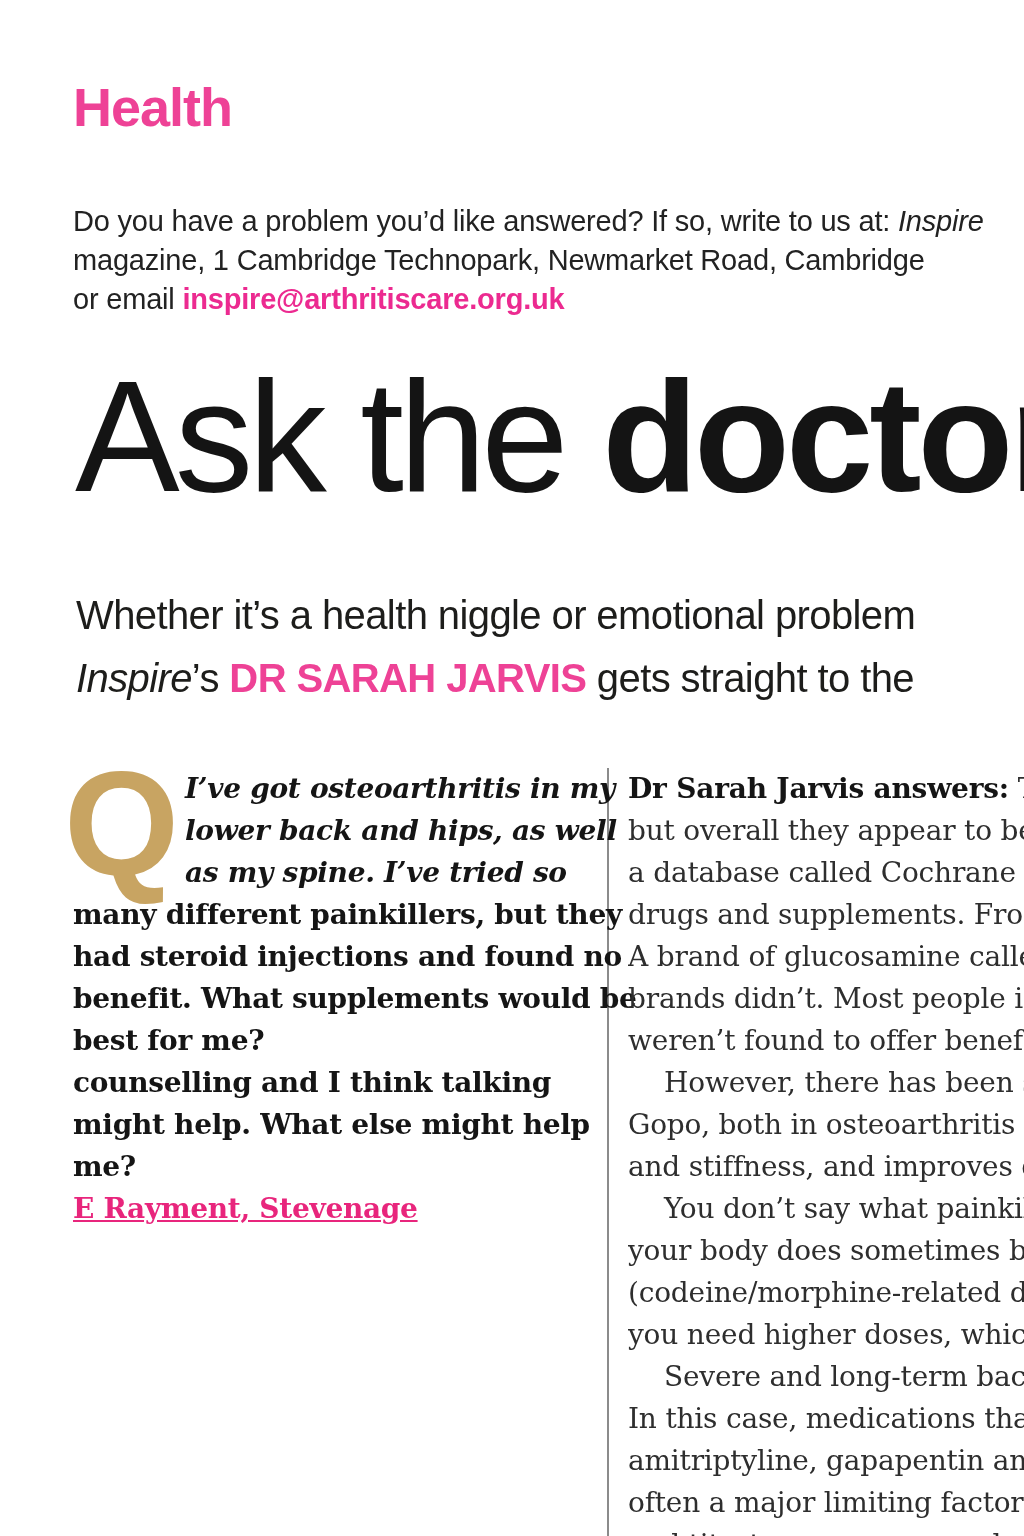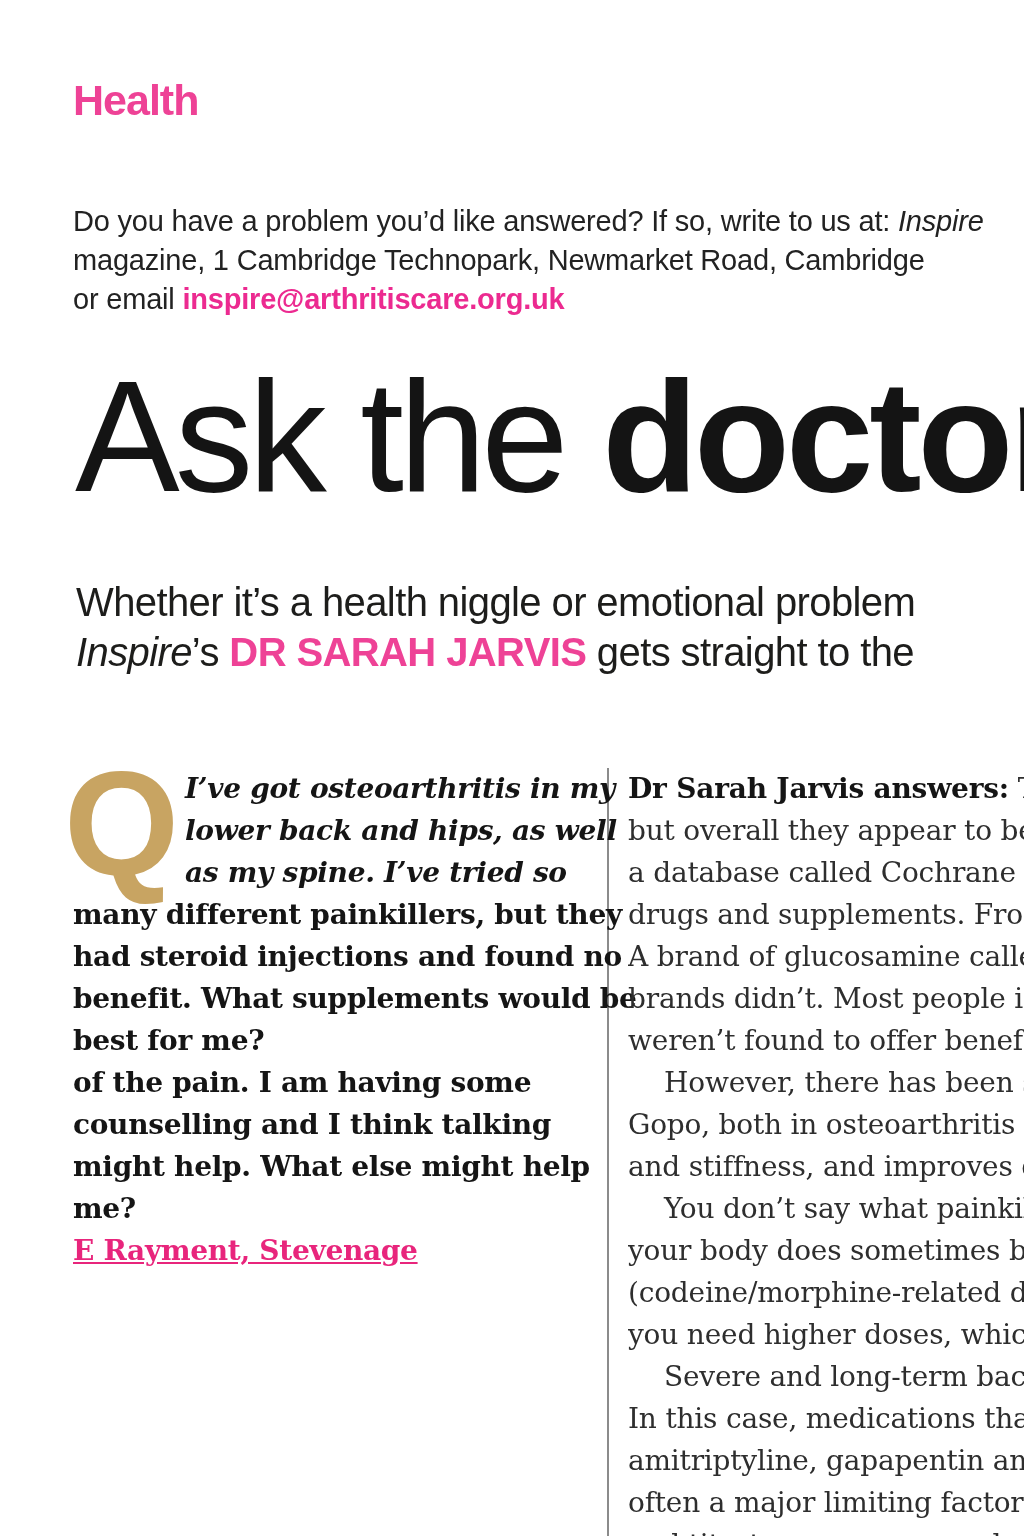--- a/index.html
+++ b/index.html
@@ -9,21 +9,21 @@
     height: 1536px;
     background: #ffffff;
     overflow: hidden;
     font-family: "Liberation Sans", sans-serif;
     color: #1d1d1b;
   }
   .section-label {
     position: absolute;
     left: 73px;
     top: 76px;
-    font-size: 43px;
+    font-size: 54px;
     font-weight: 800;
     letter-spacing: -1px;
     color: #ee4296;
   }
   .intro {
     position: absolute;
     left: 73px;
     top: 202px;
     font-size: 29px;
     line-height: 39px;
@@ -47,21 +47,21 @@
   .headline .hl-bold { font-weight: 800; letter-spacing: -4px; }
   .subtitle {
     position: absolute;
     left: 76px;
     top: 577px;
     font-size: 40px;
     line-height: 50px;
     letter-spacing: -0.6px;
     color: #1d1d1b;
   }
-  .subtitle .line { white-space: nowrap; height: 50px; }
+  .subtitle .line { white-space: nowrap; height: 50px; margin-top: 13px; }
   .subtitle .ital { font-style: italic; }
   .subtitle .doctor-name { color: #ee4296; font-weight: 800; }
   .divider {
     position: absolute;
     left: 607px;
     top: 768px;
     width: 2px;
     height: 768px;
     background: #8b8b8b;
   }
@@ -131,21 +131,20 @@
 
   <div class="q-col">
     <div class="dropcap">Q</div>
     <div class="line dropcap-pad">I’ve got osteoarthritis in my</div>
     <div class="line dropcap-pad">lower back and hips, as well</div>
     <div class="line dropcap-pad">as my spine. I’ve tried so</div>
     <div class="line">many different painkillers, but they</div>
     <div class="line">had steroid injections and found no</div>
     <div class="line">benefit. What supplements would be</div>
     <div class="line">best for me?</div>
-    <div class="line">of the pain. I am having some</div>
     <div class="line">counselling and I think talking</div>
     <div class="line">might help. What else might help</div>
     <div class="line">me?</div>
     <div class="line sig">E Rayment, Stevenage</div>
   </div>
 
   <div class="a-col">
     <div class="line"><span class="lead-bold">Dr Sarah Jarvis answers:</span><span> The</span></div>
     <div class="line">but overall they appear to be re</div>
     <div class="line">a database called Cochrane to</div>

